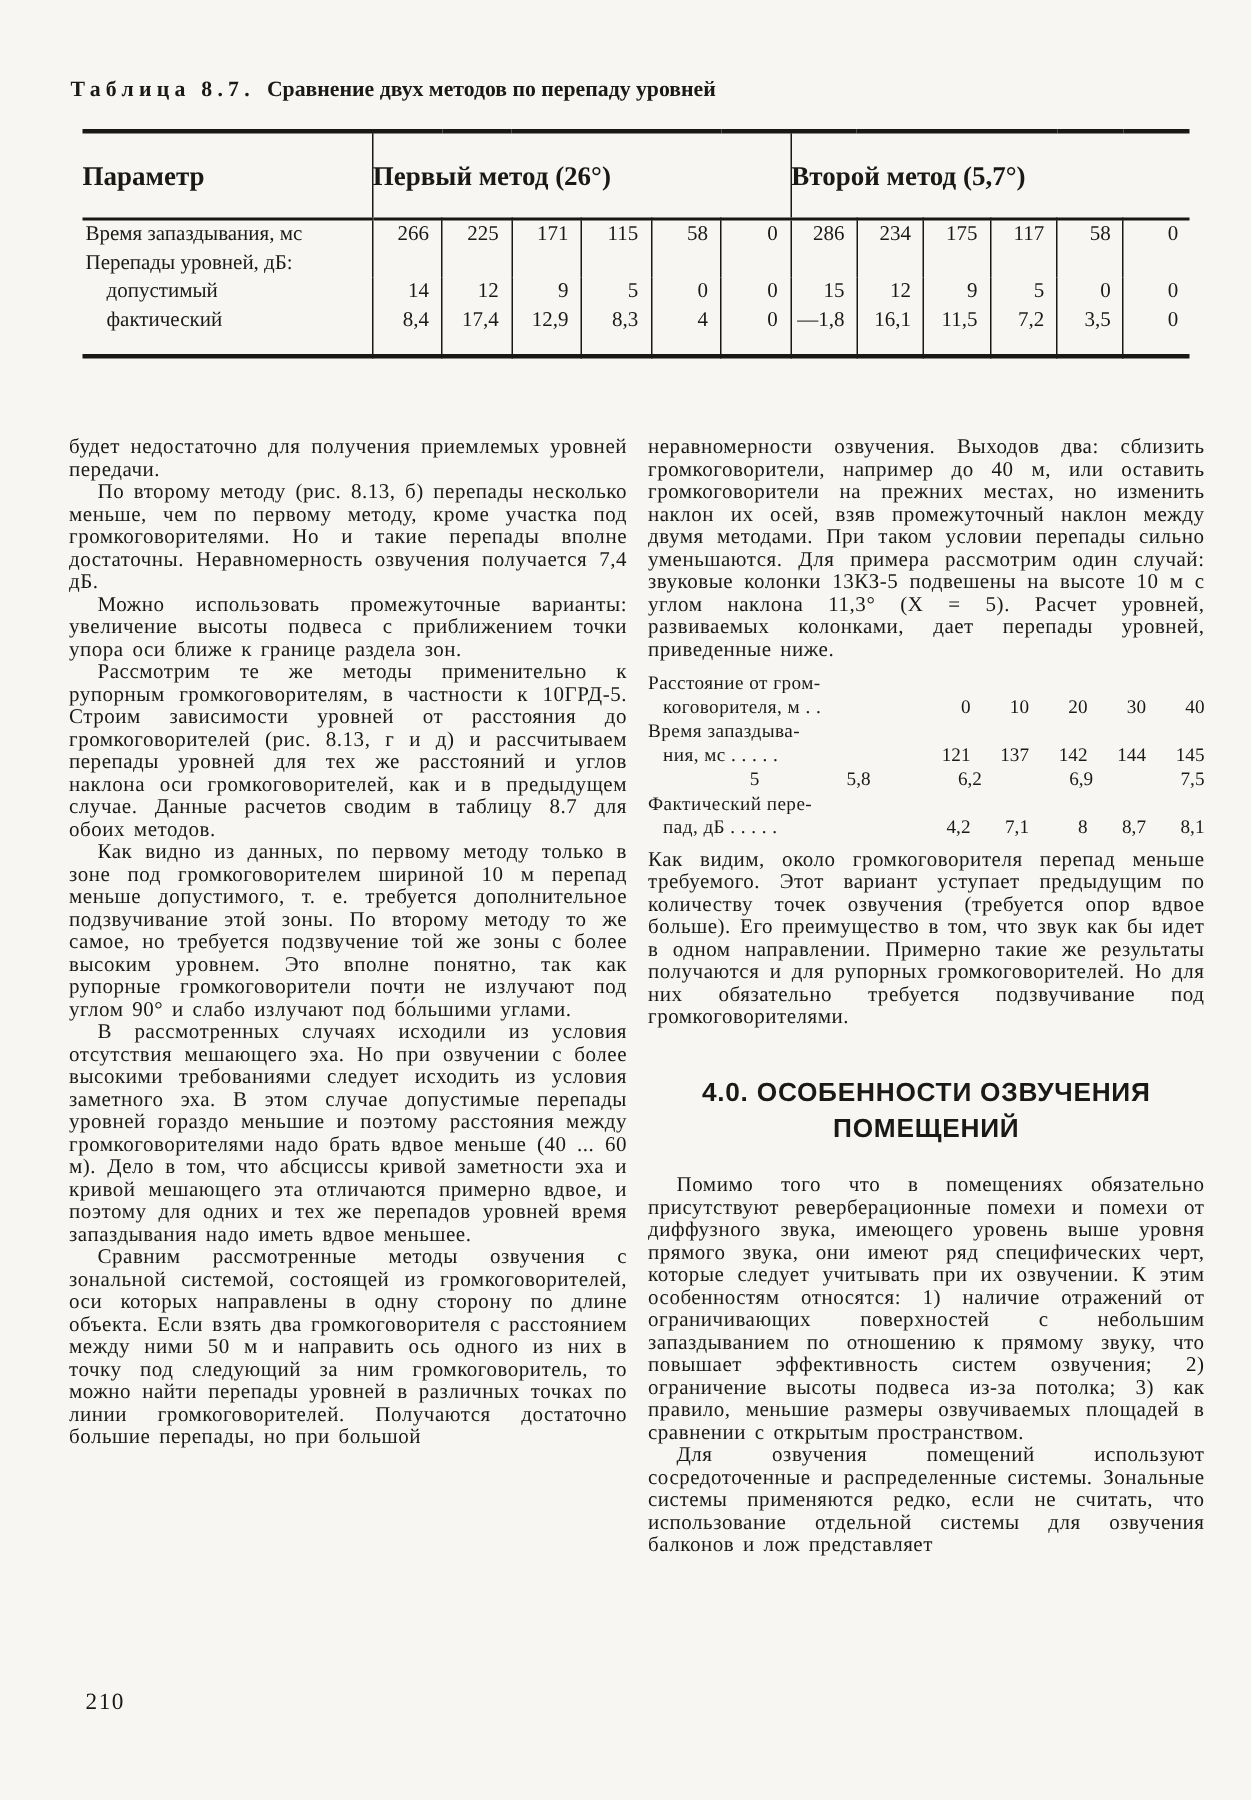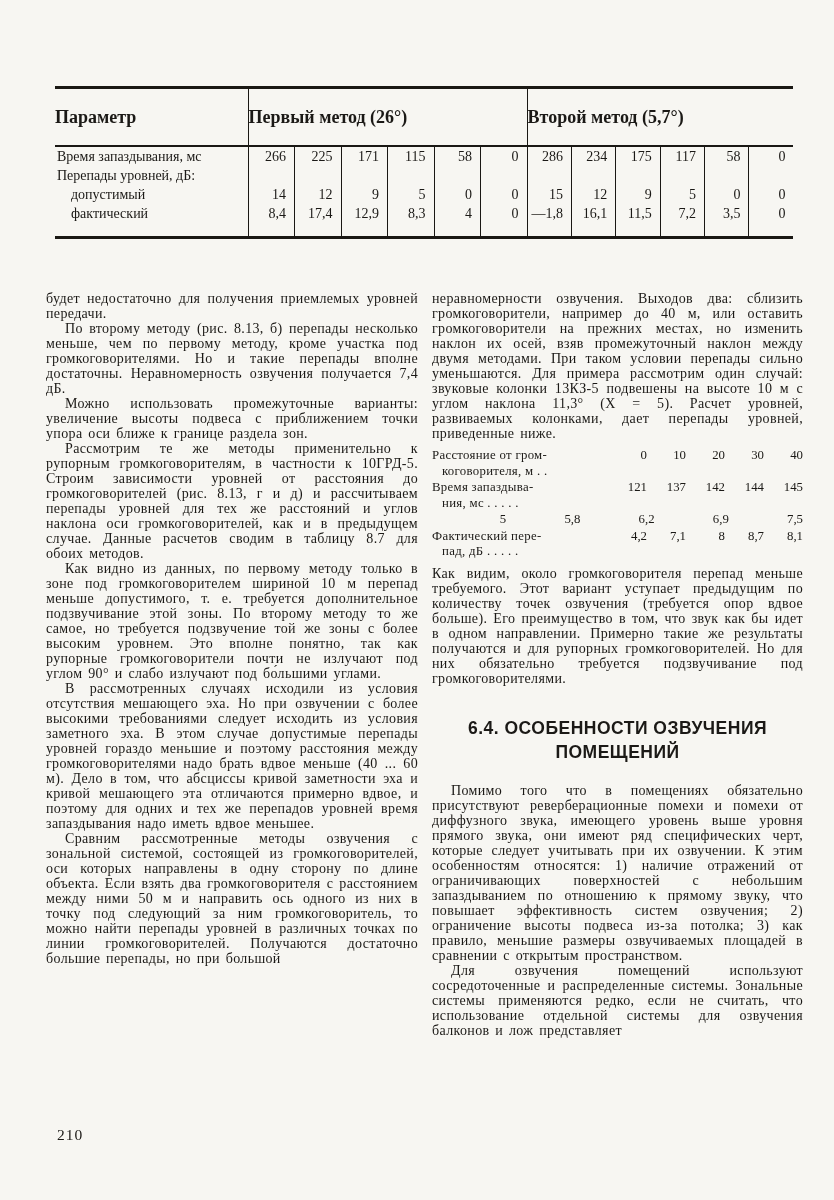--- a/index.html
+++ b/index.html
@@ -53,21 +53,21 @@
   .col-right{left:432px;width:371px;}
   .para{
     margin:0;text-align:justify;
     font-size:14px;line-height:15px;
     letter-spacing:0.35px;word-spacing:2px;
   }
   .para.indent{text-indent:19px;}
 
   
   .inline-table{margin:7px 0 6px 0;font-size:12.8px;line-height:15.5px;}
-  .it-row{display:flex;align-items:flex-start;margin-bottom:1px;}
+  .it-row{display:flex;align-items:flex-end;margin-bottom:1px;}
   .it-lbl{width:176px;white-space:pre-line;letter-spacing:0.3px;}
   .it-lbl .l2{padding-left:10px;}
   .it-vals{flex:1;display:flex;}
   .it-val{flex:1;text-align:right;}
 
   
   .section-heading{
     margin:30px 0 19px 0;text-align:center;
     font-family:"Liberation Sans","DejaVu Sans",sans-serif;
     font-weight:bold;font-size:17.5px;line-height:24px;
@@ -78,20 +78,23 @@
   .page-number{
     position:absolute;left:57px;top:1126px;
     font-size:15.5px;letter-spacing:1px;
   }
 </style>
 </head>
 <body>
 
 <div class="page">
 
+  <div class="table-title">
+    <span class="spaced">Таблица 8.7.</span><span>Сравнение двух методов по перепаду уровней</span>
+  </div>
 
   <table class="main">
     <colgroup>
       <col style="width:193px">
       <col span="6" style="width:46.5px">
       <col span="6" style="width:44.4px">
     </colgroup>
     <thead>
       <tr>
         <th>Параметр</th>
@@ -218,21 +221,21 @@
             <span class="it-val">8,1</span>
           </div>
         </div>
       </div>
 
     <div id="right-mid">
         <p class="para">Как видим, около громкоговорителя перепад меньше требуемого. Этот вариант уступает предыдущим по количеству точек озвучения (требуется опор вдвое больше). Его преимущество в том, что звук как бы идет в одном направлении. Примерно такие же результаты получаются и для рупорных громкоговорителей. Но для них обязательно требуется подзвучивание под громкоговорителями.</p>
       </div>
 
     <div class="section-heading">
-      <span>6.4. ОСОБЕННОСТИ ОЗВУЧЕНИЯ</span><br>
+      <span>4.0. ОСОБЕННОСТИ ОЗВУЧЕНИЯ</span><br>
       <span>ПОМЕЩЕНИЙ</span>
     </div>
 
     <div id="right-bottom">
         <p class="para indent">Помимо того что в помещениях обязательно присутствуют реверберационные помехи и помехи от диффузного звука, имеющего уровень выше уровня прямого звука, они имеют ряд специфических черт, которые следует учитывать при их озвучении. К этим особенностям относятся: 1) наличие отражений от ограничивающих поверхностей с небольшим запаздыванием по отношению к прямому звуку, что повышает эффективность систем озвучения; 2) ограничение высоты подвеса из-за потолка; 3) как правило, меньшие размеры озвучиваемых площадей в сравнении с открытым пространством.</p>
         <p class="para indent">Для озвучения помещений используют сосредоточенные и распределенные системы. Зональные системы применяются редко, если не считать, что использование отдельной системы для озвучения балконов и лож представляет</p>
       </div>
   </div>
 
   <div class="page-number">210</div>

